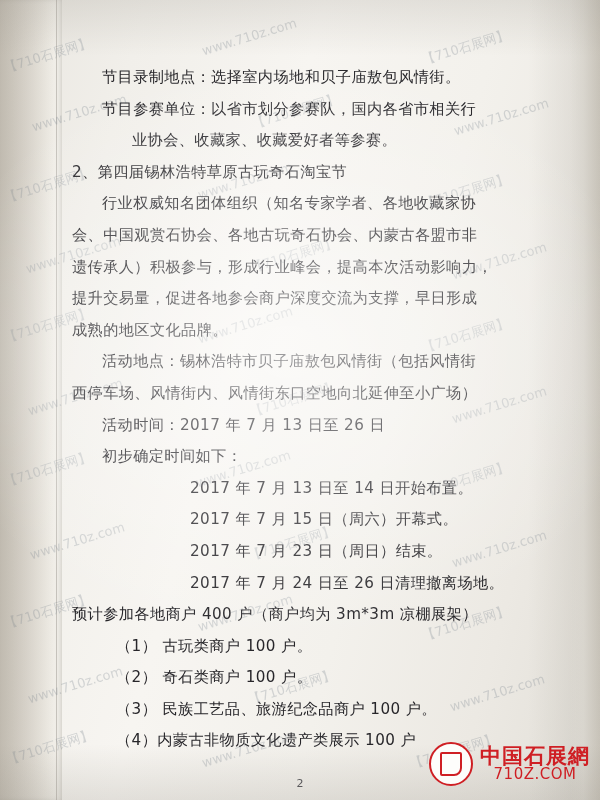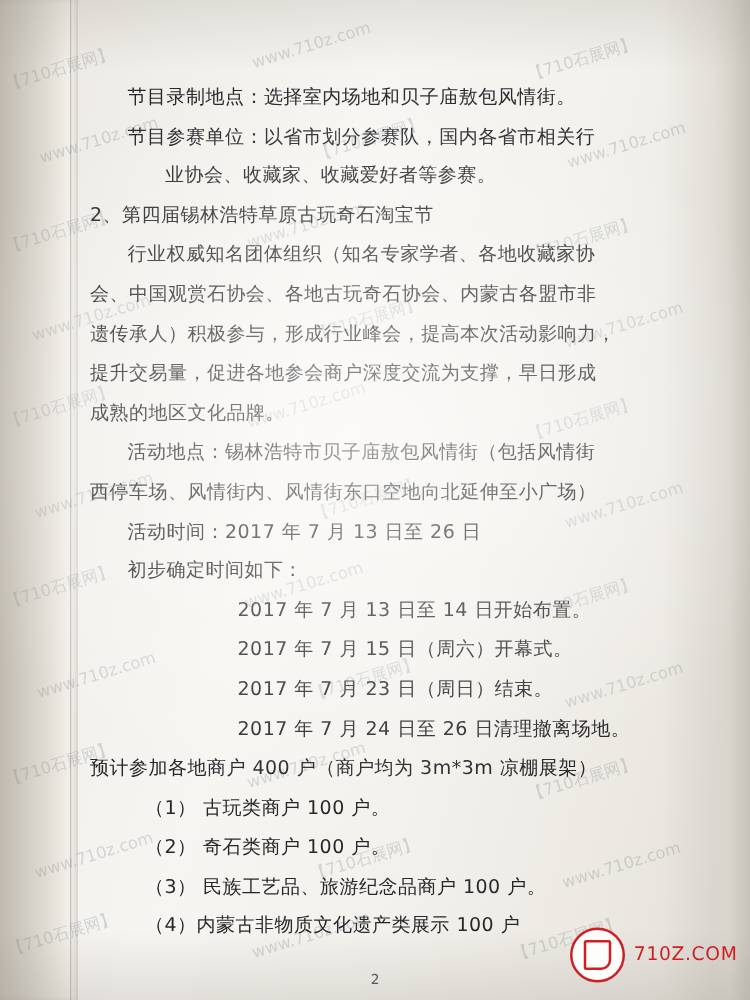--- a/index.html
+++ b/index.html
@@ -232,17 +232,18 @@
     <p class="para indent-4">（4）内蒙古非物质文化遗产类展示 100 户</p>
   </div>
 
   <div id="paper-shade"></div>
 
   <div id="page-number">2</div>
 
   <div id="brand">
     <div id="brand-mark"></div>
     <div id="brand-text">
+      <span id="brand-cn">中国石展網</span>
       <span id="brand-url">710Z.COM</span>
     </div>
   </div>
 
 </div>
 
 </body></html>

